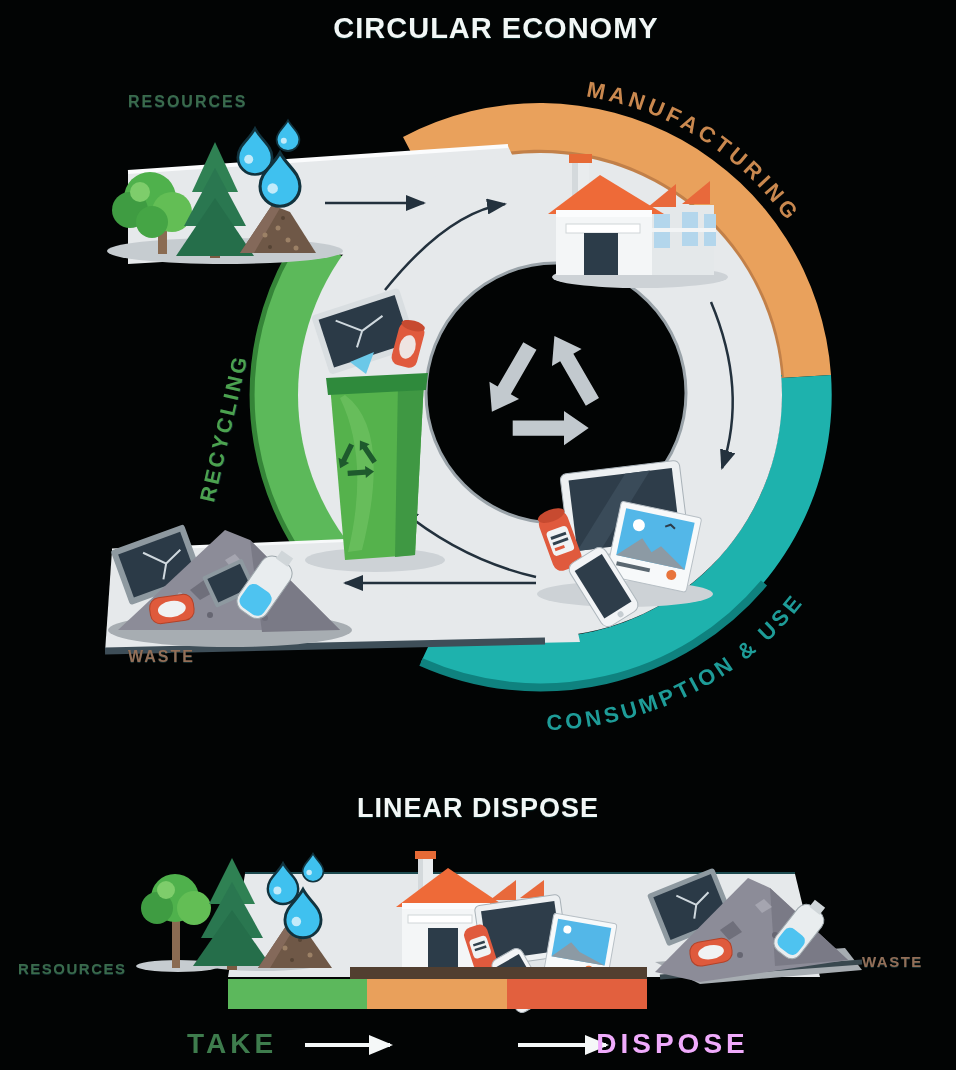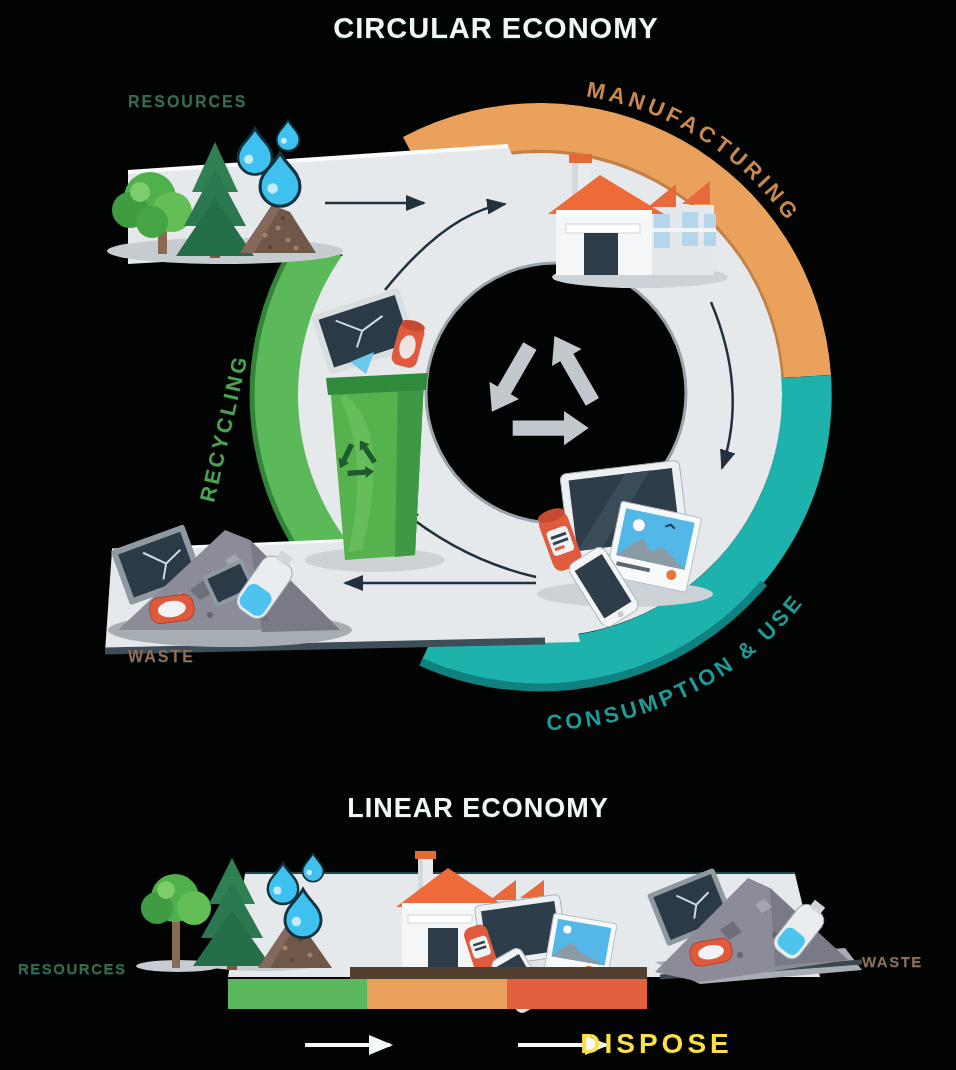--- a/index.html
+++ b/index.html
@@ -13,21 +13,21 @@
   #title-linear{top:793px;font-size:27px;}
   .resources-c{left:128px;top:93px;font-size:16px;letter-spacing:2px;color:#3a6b4c;text-shadow:0 1px 0 #122b2e;}
   .waste-c{left:128px;top:648px;font-size:16px;letter-spacing:2px;color:#936f58;text-shadow:0 1px 0 #122b2e;}
   .recycling-c{left:104px;top:416px;width:240px;text-align:center;font-size:21px;letter-spacing:3px;
        color:#4ca24f;transform:rotate(-77deg);text-shadow:0 1px 0 #10282c;}
   .resources-l{left:18px;top:960px;font-size:15px;letter-spacing:1.5px;color:#3a6b4c;text-shadow:0 1px 0 #122b2e;}
   .waste-l{left:862px;top:953px;font-size:15px;letter-spacing:1.5px;color:#936f58;text-shadow:0 1px 0 #122b2e;}
   .step{position:absolute;top:1028px;font-size:28px;letter-spacing:4px;text-align:center;font-weight:700;}
   #step-take{left:157px;width:150px;color:#3e7c4d;}
   #step-make{left:380px;width:150px;color:#bd8a59;}
-  #step-dispose{left:564px;width:185px;color:#fde047;}
+  #step-dispose{left:580px;width:185px;color:#f0abfc;}
   .curvetext{font-family:"Liberation Sans",sans-serif;font-weight:700;}
 </style>
 </head>
 <body>
 
 <div class="stage">
 
   <svg width="956" height="1070" viewBox="0 0 956 1070">
     <defs>
       <marker id="ah" markerUnits="userSpaceOnUse" markerWidth="20" markerHeight="16" refX="18" refY="8" orient="auto">
@@ -338,17 +338,18 @@
         <path d="M518,1045 L606,1045" marker-end="url(#ahw)"></path>
       </g>
     </g>
   </svg>
 
   <div class="title" id="title-circular">CIRCULAR ECONOMY</div>
   <div class="lbl resources-c">RESOURCES</div>
   <div class="lbl recycling-c">RECYCLING</div>
   <div class="lbl waste-c">WASTE</div>
 
-  <div class="title" id="title-linear">LINEAR ECONOMY</div>
+  <div class="title" id="title-linear">LINEAR DISPOSE</div>
   <div class="lbl resources-l">RESOURCES</div>
   <div class="lbl waste-l">WASTE</div>
+  <div class="step" id="step-take">TAKE</div>
   <div class="step" id="step-dispose">DISPOSE</div>
 </div>
 
 </body></html>

